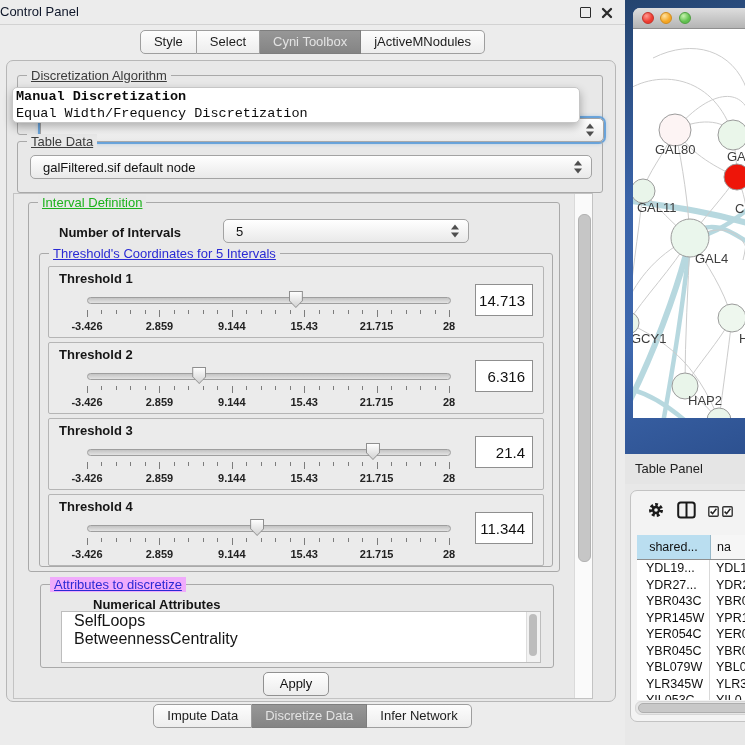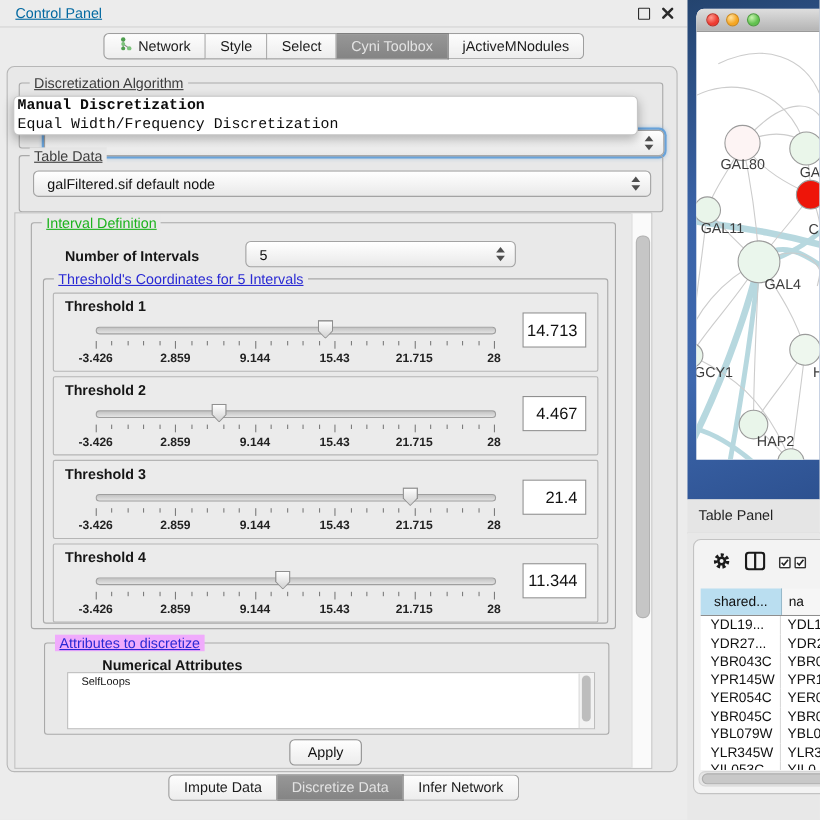--- a/index.html
+++ b/index.html
@@ -1,21 +1,21 @@
 <!DOCTYPE html>
 <html><head>
 <meta charset="utf-8">
 <style>
   html,body{margin:0;padding:0;width:745px;height:745px;overflow:hidden;
     font-family:"Liberation Sans",sans-serif;background:#ececec;}
 
   
   #control-panel{position:absolute;left:0;top:0;width:625px;height:745px;background:#ececec;}
   .cp-titlebar{position:absolute;left:0;top:0;width:625px;height:24px;background:#ececec;border-bottom:1px solid #d2d2d2;}
-  .cp-title{position:absolute;left:14px;top:4px;font-size:13px;color:#0369a1;text-decoration:underline;}
+  .cp-title{position:absolute;left:0;top:4px;font-size:13px;color:#0f172a;}
   .cp-float{position:absolute;right:34px;top:7px;width:9px;height:9px;border:1.6px solid #2c2c2c;border-radius:1px;}
   .cp-close{position:absolute;right:12px;top:5px;width:12px;height:13px;}
 
   .seg-row{position:absolute;left:0;width:625px;display:flex;justify-content:center;}
   .seg-tab{height:22px;line-height:22px;padding:0 13px;font-size:13px;color:#1c1c1c;
     background:linear-gradient(#fdfdfd,#ededed);border:1px solid #9e9e9e;border-left:none;
     display:flex;align-items:center;gap:5px;}
   .seg-tab:first-child{border-left:1px solid #9e9e9e;border-radius:5px 0 0 5px;}
   .seg-tab:last-child{border-radius:0 5px 5px 0;}
   .seg-tab.selected{background:linear-gradient(#979797,#848484);color:#e3e3e3;border-color:#7e7e7e;}
@@ -68,21 +68,21 @@
   .tick{position:absolute;top:0;width:1px;height:4px;background:#7c7c7c;}
   .tick.major{height:7px;}
   .th-ticklabels{position:absolute;left:0;top:29px;width:100%;height:13px;}
   .ticklabel{position:absolute;transform:translateX(-50%);font-size:11px;font-weight:bold;color:#222;white-space:nowrap;}
   .th-value{position:absolute;right:10px;top:17px;width:58px;height:32px;line-height:32px;background:#fff;
     border:1px solid #8f8f8f;font-size:15px;color:#111;text-align:right;padding-right:7px;box-sizing:border-box;}
 
   
   .attr-subtitle{position:absolute;left:12px;top:12px;font-size:13px;font-weight:bold;color:#141414;padding-left:40px;}
   .attr-list{position:absolute;left:20px;top:26px;width:478px;height:50px;background:#fff;border:1px solid #bdbdbd;overflow:hidden;}
-  .attr-item{height:18px;line-height:18px;padding-left:12px;font-size:10px;color:#141414;}
+  .attr-item{height:18px;line-height:18px;padding-left:12px;font-size:16px;color:#141414;}
   .attr-scroll{position:absolute;right:0;top:0;bottom:0;width:13px;background:#f2f2f2;border-left:1px solid #ddd;}
   .attr-thumb{position:absolute;left:2px;top:2px;width:8px;height:42px;background:#bdbdbd;border-radius:5px;}
 
   .apply-btn{position:absolute;left:249px;top:478px;width:64px;height:22px;line-height:22px;text-align:center;
     background:linear-gradient(#fefefe,#ececec);border:1px solid #919191;border-radius:5px;font-size:13px;color:#111;}
 
   
   #right-side{position:absolute;left:625px;top:0;width:120px;height:745px;background:#e8e8e8;}
   .net-frame{position:absolute;left:0;top:0;width:120px;height:454px;
     background:linear-gradient(160deg,#24446f 0%,#3a63a8 40%,#3e68ae 70%,#2d5190 100%);}
@@ -125,30 +125,20 @@
     <span class="cp-title">Control Panel</span>
     <span class="cp-float"></span>
     <span class="cp-close">
       <svg width="12" height="13" viewBox="0 0 12 13">
           <path d="M2 3 L10 11 M10 3 L2 11" stroke="#2b2b2b" stroke-width="2.3" stroke-linecap="round"></path>
         </svg>
     </span>
   </div>
 
   <div class="seg-row" id="cp-tabs">
-      <div class="seg-tab">
-        <span><svg width="13" height="13" viewBox="0 0 13 13">
-            <path d="M4 3 V11 M4 7 L9.5 11" stroke="#8a8a8a" stroke-width="1" fill="none"></path>
-            <circle cx="4" cy="2.8" r="2" fill="#4e9e4e"></circle>
-            <circle cx="4" cy="7" r="1.8" fill="#7cc47c"></circle>
-            <circle cx="4" cy="11" r="1.8" fill="#4e9e4e"></circle>
-            <circle cx="9.5" cy="11" r="2" fill="#7cc47c"></circle>
-          </svg></span>
-        <span>Network</span>
-      </div>
       <div class="seg-tab">
         <span>Style</span>
       </div>
       <div class="seg-tab">
         <span>Select</span>
       </div>
       <div class="seg-tab selected">
         <span>Cyni Toolbox</span>
       </div>
       <div class="seg-tab">
@@ -279,21 +269,21 @@
                   </div>
                   <div class="th-ticklabels">
                     <span class="ticklabel" style="left:0%">-3.426</span>
                     <span class="ticklabel" style="left:20%">2.859</span>
                     <span class="ticklabel" style="left:40%">9.144</span>
                     <span class="ticklabel" style="left:60%">15.43</span>
                     <span class="ticklabel" style="left:80%">21.715</span>
                     <span class="ticklabel" style="left:100%">28</span>
                   </div>
                 </div>
-                <div class="th-value">4.467</div>
+                <div class="th-value">6.316</div>
               </div>
               <div class="th-panel" style="top: 164px;">
                 <div class="th-label">Threshold 3</div>
                 <div class="th-slider">
                   <div class="th-track"></div>
                   <div class="th-thumb" style="left:calc(79% - 7px)">
                     <div class="th-thumb-in"></div>
                   </div>
                   <div class="th-ticks">
                     <span class="tick major" style="left:0%"></span>
@@ -383,20 +373,21 @@
             </div>
         </div>
       </div>
 
       <div class="group" style="left:26px;top:390px;width:512px;height:82px;background:#e9e9e9;">
         <span class="group-title blue" style="background:#f0abfc;">Attributes to discretize</span>
         <div class="attr-subtitle">Numerical Attributes</div>
         <div class="attr-list">
           <div id="attr-items">
               <div class="attr-item">SelfLoops</div>
+              <div class="attr-item">BetweennessCentrality</div>
             </div>
           <div class="attr-scroll">
             <div class="attr-thumb"></div>
           </div>
         </div>
       </div>
 
       <div class="apply-btn">Apply</div>
 
       <div class="vscroll">

